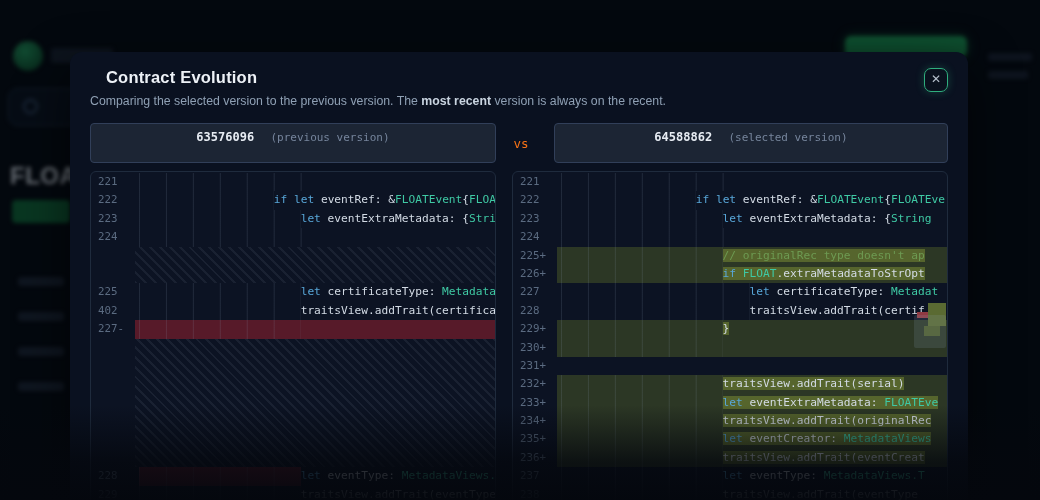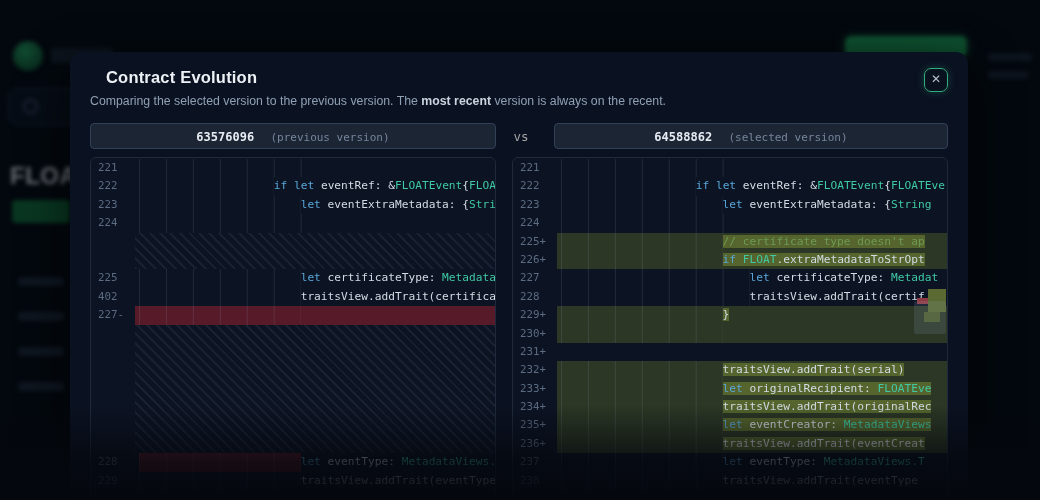--- a/index.html
+++ b/index.html
@@ -28,27 +28,27 @@
            border-radius:12px; box-shadow:0 18px 50px rgba(0,0,0,.6); padding:16px 20px; }
   .modal-head { display:flex; justify-content:space-between; align-items:flex-start; }
   .modal-title { font-size:16.5px; font-weight:bold; color:#edf1f6; letter-spacing:.2px;margin-left:16px; }
   .modal-sub { margin-top:7px; font-size:12.3px; color:#8fa0b4; }
   .modal-sub b { color:#c9d4e0; }
   .close-btn { width:24px; height:24px; border-radius:7px; border:1.5px solid #2fae7e; background:rgba(10,18,28,.5);
                color:#b6c0cc; font-size:12px; line-height:20px; text-align:center; cursor:pointer;
                box-shadow:0 0 8px rgba(47,174,126,.3); flex:0 0 auto; }
 
   .vers-row { display:grid; grid-template-columns:405fr 16px 435fr; margin-top:15px; align-items:center; }
-  .vers-bar { height:26px; line-height:24px; background:#1c2534; border:1px solid #313f59; border-radius:4px;
+  .vers-bar { height:40px; line-height:24px; background:#1c2534; border:1px solid #313f59; border-radius:4px;
               text-align:center; font-family:"DejaVu Sans Mono", monospace; white-space:nowrap; overflow:hidden; }
   .vers-bar .num { font-size:12px; font-weight:bold; color:#e7ecf3; }
   .vers-bar .note { font-size:11px; color:#76859c; }
   .vers-bar.right { margin-left:42px; }
   .vs-cell { overflow:visible; display:flex; justify-content:center; }
-  .vs-cell span { color:#a3a3a3; font-size:12.5px; font-family:"DejaVu Sans Mono", monospace; transform:translateX(7px);margin-left:20px; }
+  .vs-cell span { color:#f97316; font-size:12.5px; font-family:"DejaVu Sans Mono", monospace; transform:translateX(7px);margin-left:20px; }
 
   .panels { display:grid; grid-template-columns:405fr 16px 435fr; margin-top:8px; }
   .panel { grid-row:1; height:430px; background:#0c1323; border:1px solid #1f2b3d; border-radius:6px;
            overflow:hidden; position:relative; font-family:"DejaVu Sans Mono", monospace; font-size:11.2px; }
   .panel.left { grid-column:1; }
   .panel.right { grid-column:3; }
   .panel-inner { padding-top:1px; }
 
   .row { display:flex; height:18.4px; line-height:18.4px; }
   .gut { flex:0 0 44px; text-align:center; padding-right:4px; color:#5b6b81; font-size:10.8px; white-space:pre; }
@@ -185,21 +185,21 @@
           <div class="row ctx">
             <div class="gut">223 </div>
             <div class="code"><span class="indent" style="width: 24ch;"></span><span class="txt"><span class="tok-kw">let</span><span class="tok-pl"> eventExtraMetadata: {</span><span class="tok-ty">String</span></span></div>
           </div>
           <div class="row ctx">
             <div class="gut">224 </div>
             <div class="code"><span class="indent" style="width: 26ch;"></span><span class="txt"></span></div>
           </div>
           <div class="row add">
             <div class="gut">225+</div>
-            <div class="code"><span class="indent" style="width: 24ch;"></span><span class="txt"><span class="tok-cm">// certificate type doesn't ap</span></span></div>
+            <div class="code"><span class="indent" style="width: 24ch;"></span><span class="txt"><span class="tok-cm">// originalRec type doesn't ap</span></span></div>
           </div>
           <div class="row add">
             <div class="gut">226+</div>
             <div class="code"><span class="indent" style="width: 24ch;"></span><span class="txt"><span class="tok-kw">if</span><span class="tok-pl"> </span><span class="tok-ty">FLOAT</span><span class="tok-pl">.extraMetadataToStrOpt</span></span></div>
           </div>
           <div class="row ctx">
             <div class="gut">227 </div>
             <div class="code"><span class="indent" style="width: 28ch;"></span><span class="txt"><span class="tok-kw">let</span><span class="tok-pl"> certificateType: </span><span class="tok-ty">Metadat</span></span></div>
           </div>
           <div class="row ctx">
@@ -216,21 +216,21 @@
           </div>
           <div class="row add">
             <div class="gut">231+</div>
           </div>
           <div class="row add">
             <div class="gut">232+</div>
             <div class="code"><span class="indent" style="width: 24ch;"></span><span class="txt"><span class="tok-pl">traitsView.addTrait(serial)</span></span></div>
           </div>
           <div class="row add">
             <div class="gut">233+</div>
-            <div class="code"><span class="indent" style="width: 24ch;"></span><span class="txt"><span class="tok-kw">let</span><span class="tok-pl"> originalRecipient: </span><span class="tok-ty">FLOATEve</span></span></div>
+            <div class="code"><span class="indent" style="width: 24ch;"></span><span class="txt"><span class="tok-kw">let</span><span class="tok-pl"> eventExtraMetadata: </span><span class="tok-ty">FLOATEve</span></span></div>
           </div>
           <div class="row add">
             <div class="gut">234+</div>
             <div class="code"><span class="indent" style="width: 24ch;"></span><span class="txt"><span class="tok-pl">traitsView.addTrait(originalRec</span></span></div>
           </div>
           <div class="row add">
             <div class="gut">235+</div>
             <div class="code"><span class="indent" style="width: 24ch;"></span><span class="txt"><span class="tok-kw">let</span><span class="tok-pl"> eventCreator: </span><span class="tok-ty">MetadataViews</span></span></div>
           </div>
           <div class="row add">

